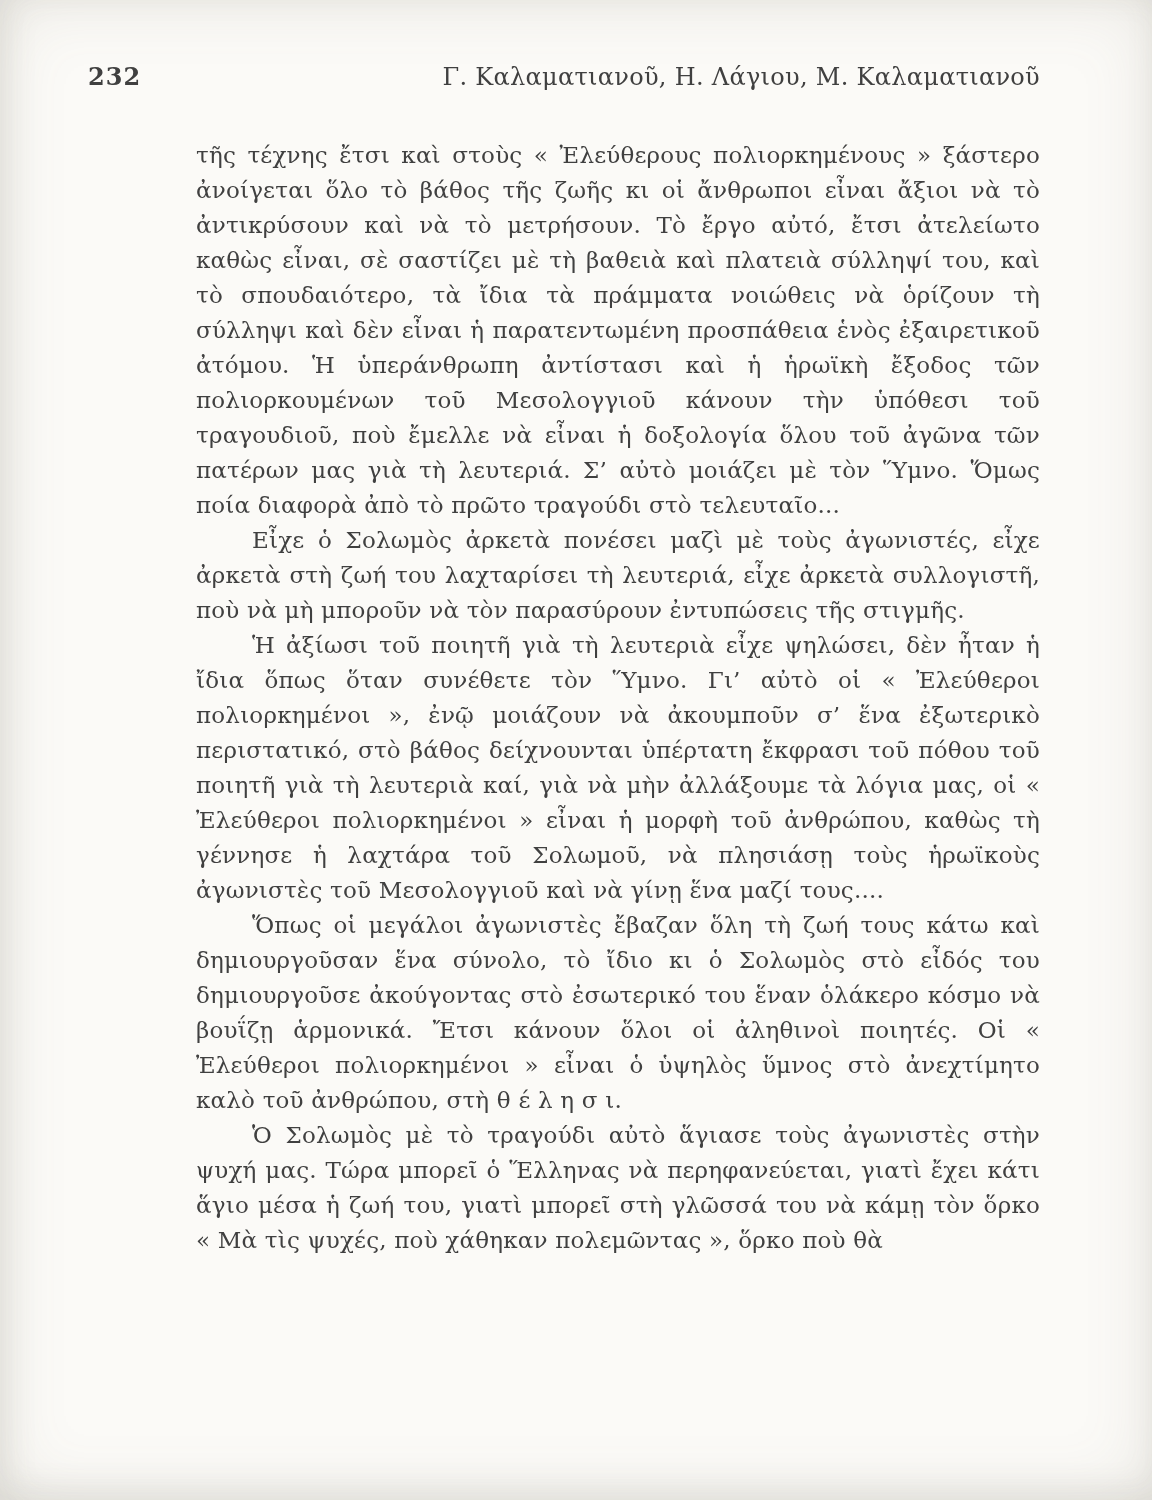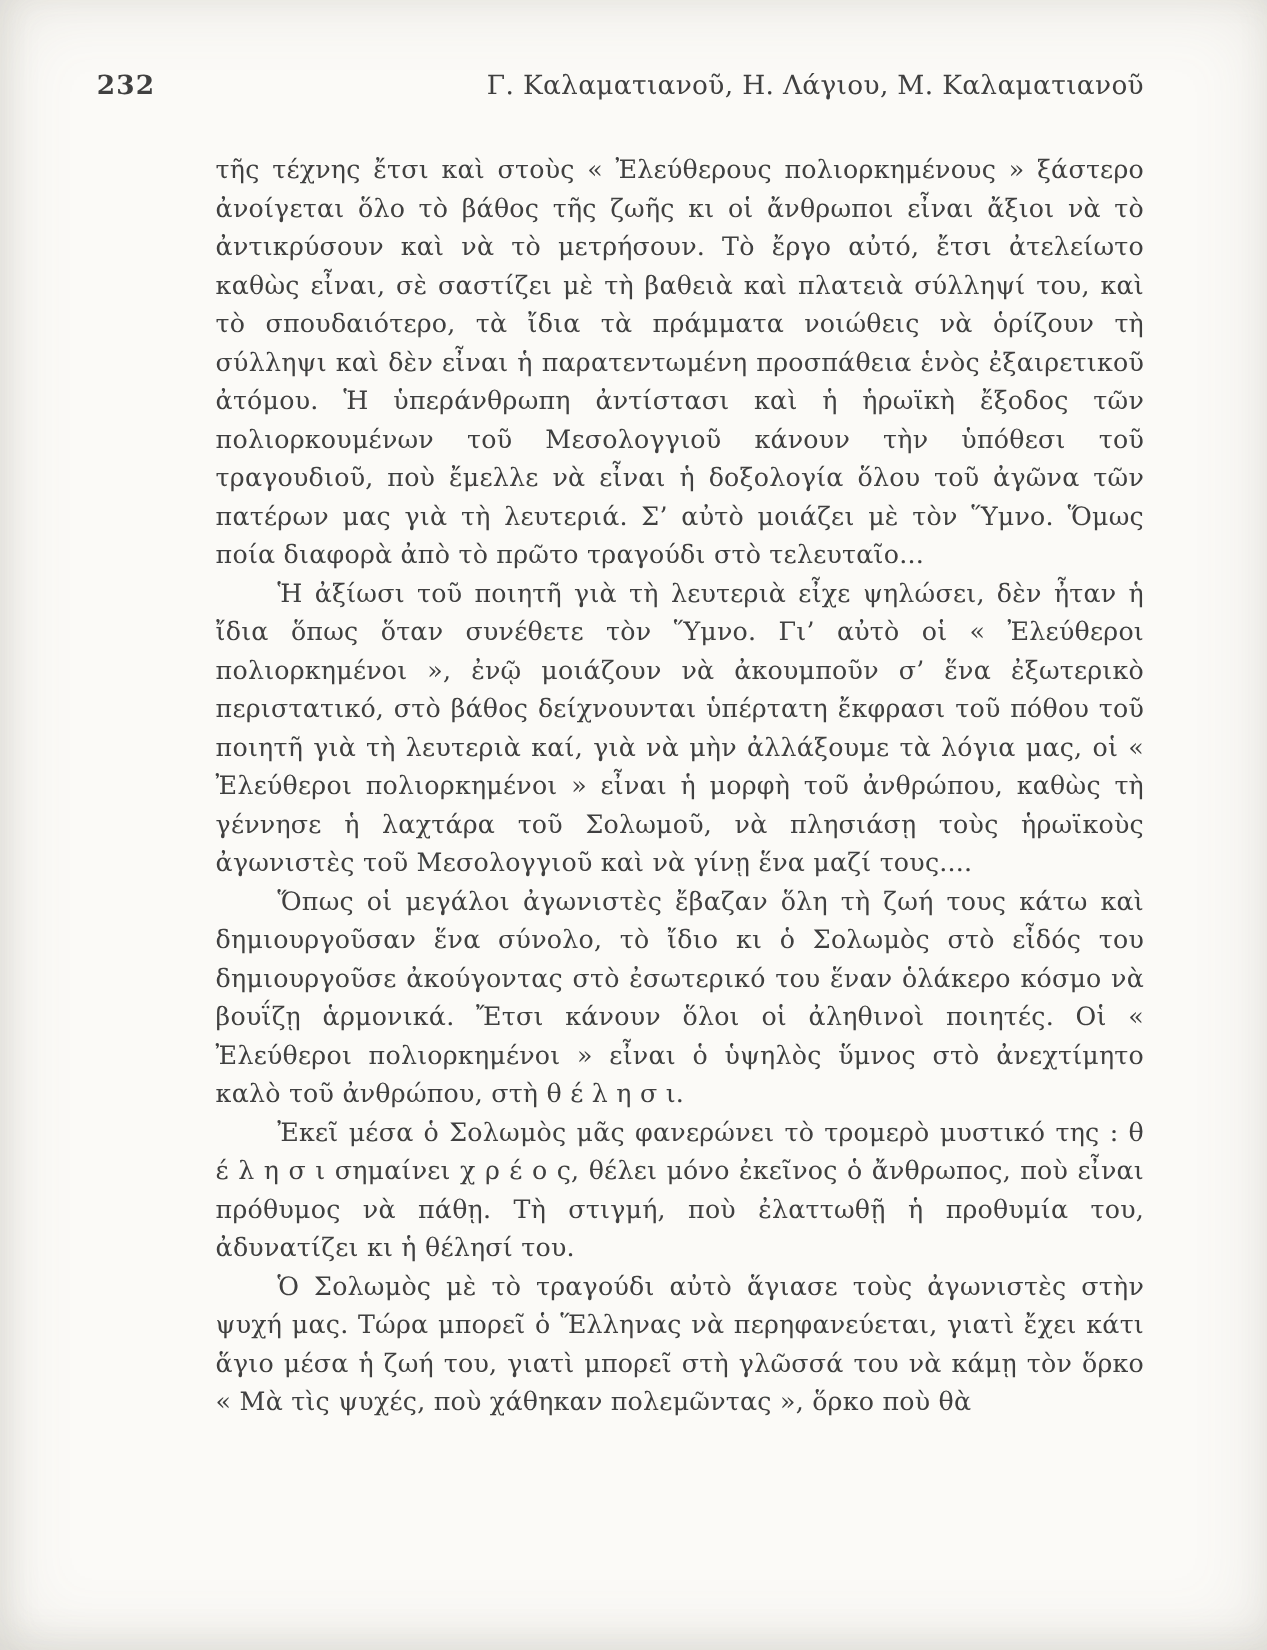--- a/index.html
+++ b/index.html
@@ -68,19 +68,19 @@
 
 <div class="page">
 
   <div class="page-header">
     <span class="page-number">232</span>
     <span class="running-title">Γ. Καλαματιανοῦ, Η. Λάγιου, Μ. Καλαματιανοῦ</span>
   </div>
 
   <div class="body-text">
     <p class="noindent">τῆς τέχνης ἔτσι καὶ στοὺς « Ἐλεύθερους πολιορκημένους » ξάστερο ἀνοίγεται ὅλο τὸ βάθος τῆς ζωῆς κι οἱ ἄνθρωποι εἶναι ἄξιοι νὰ τὸ ἀντικρύσουν καὶ νὰ τὸ μετρήσουν. Τὸ ἔργο αὐτό, ἔτσι ἀτελείωτο καθὼς εἶναι, σὲ σαστίζει μὲ τὴ βαθειὰ καὶ πλατειὰ σύλληψί του, καὶ τὸ σπουδαιότερο, τὰ ἴδια τὰ πράμματα νοιώθεις νὰ ὁρίζουν τὴ σύλληψι καὶ δὲν εἶναι ἡ παρατεντωμένη προσπάθεια ἑνὸς ἐξαιρετικοῦ ἀτόμου. Ἡ ὑπεράνθρωπη ἀντίστασι καὶ ἡ ἡρωϊκὴ ἔξοδος τῶν πολιορκουμένων τοῦ Μεσολογγιοῦ κάνουν τὴν ὑπόθεσι τοῦ τραγουδιοῦ, ποὺ ἔμελλε νὰ εἶναι ἡ δοξολογία ὅλου τοῦ ἀγῶνα τῶν πατέρων μας γιὰ τὴ λευτεριά. Σ’ αὐτὸ μοιάζει μὲ τὸν Ὕμνο. Ὅμως ποία διαφορὰ ἀπὸ τὸ πρῶτο τραγούδι στὸ τελευταῖο...</p>
+    <p>Εἶχε ὁ Σολωμὸς ἀρκετὰ πονέσει μαζὶ μὲ τοὺς ἀγωνιστές, εἶχε ἀρκετὰ στὴ ζωή του λαχταρίσει τὴ λευτεριά, εἶχε ἀρκετὰ συλλογιστῆ, ποὺ νὰ μὴ μποροῦν νὰ τὸν παρασύρουν ἐντυπώσεις τῆς στιγμῆς.</p>
     <p>Ἡ ἀξίωσι τοῦ ποιητῆ γιὰ τὴ λευτεριὰ εἶχε ψηλώσει, δὲν ἦταν ἡ ἴδια ὅπως ὅταν συνέθετε τὸν Ὕμνο. Γι’ αὐτὸ οἱ « Ἐλεύθεροι πολιορκημένοι », ἐνῷ μοιάζουν νὰ ἀκουμποῦν σ’ ἕνα ἐξωτερικὸ περιστατικό, στὸ βάθος δείχνουνται ὑπέρτατη ἔκφρασι τοῦ πόθου τοῦ ποιητῆ γιὰ τὴ λευτεριὰ καί, γιὰ νὰ μὴν ἀλλάξουμε τὰ λόγια μας, οἱ « Ἐλεύθεροι πολιορκημένοι » εἶναι ἡ μορφὴ τοῦ ἀνθρώπου, καθὼς τὴ γέννησε ἡ λαχτάρα τοῦ Σολωμοῦ, νὰ πλησιάσῃ τοὺς ἡρωϊκοὺς ἀγωνιστὲς τοῦ Μεσολογγιοῦ καὶ νὰ γίνῃ ἕνα μαζί τους....</p>
     <p>Ὅπως οἱ μεγάλοι ἀγωνιστὲς ἔβαζαν ὅλη τὴ ζωή τους κάτω καὶ δημιουργοῦσαν ἕνα σύνολο, τὸ ἴδιο κι ὁ Σολωμὸς στὸ εἶδός του δημιουργοῦσε ἀκούγοντας στὸ ἐσωτερικό του ἕναν ὁλάκερο κόσμο νὰ βουΐζῃ ἁρμονικά. Ἔτσι κάνουν ὅλοι οἱ ἀληθινοὶ ποιητές. Οἱ « Ἐλεύθεροι πολιορκημένοι » εἶναι ὁ ὑψηλὸς ὕμνος στὸ ἀνεχτίμητο καλὸ τοῦ ἀνθρώπου, στὴ θ έ λ η σ ι.</p>
-    <p>Ἐκεῖ μέσα ὁ Σολωμὸς μᾶς φανερώνει τὸ τρομερὸ μυστικό της : θ έ λ η σ ι σημαίνει χ ρ έ ο ς, θέλει μόνο ἐκεῖνος ὁ ἄνθρωπος, ποὺ εἶναι πρόθυμος νὰ πάθῃ. Τὴ στιγμή, ποὺ ἐλαττωθῇ ἡ προθυμία του, ἀδυνατίζει κι ἡ θέλησί του.</p>
     <p>Ὁ Σολωμὸς μὲ τὸ τραγούδι αὐτὸ ἅγιασε τοὺς ἀγωνιστὲς στὴν ψυχή μας. Τώρα μπορεῖ ὁ Ἕλληνας νὰ περηφανεύεται, γιατὶ ἔχει κάτι ἅγιο μέσα ἡ ζωή του, γιατὶ μπορεῖ στὴ γλῶσσά του νὰ κάμῃ τὸν ὅρκο « Μὰ τὶς ψυχές, ποὺ χάθηκαν πολεμῶντας », ὅρκο ποὺ θὰ</p>
   </div>
 
 </div>
 
 </body></html>

